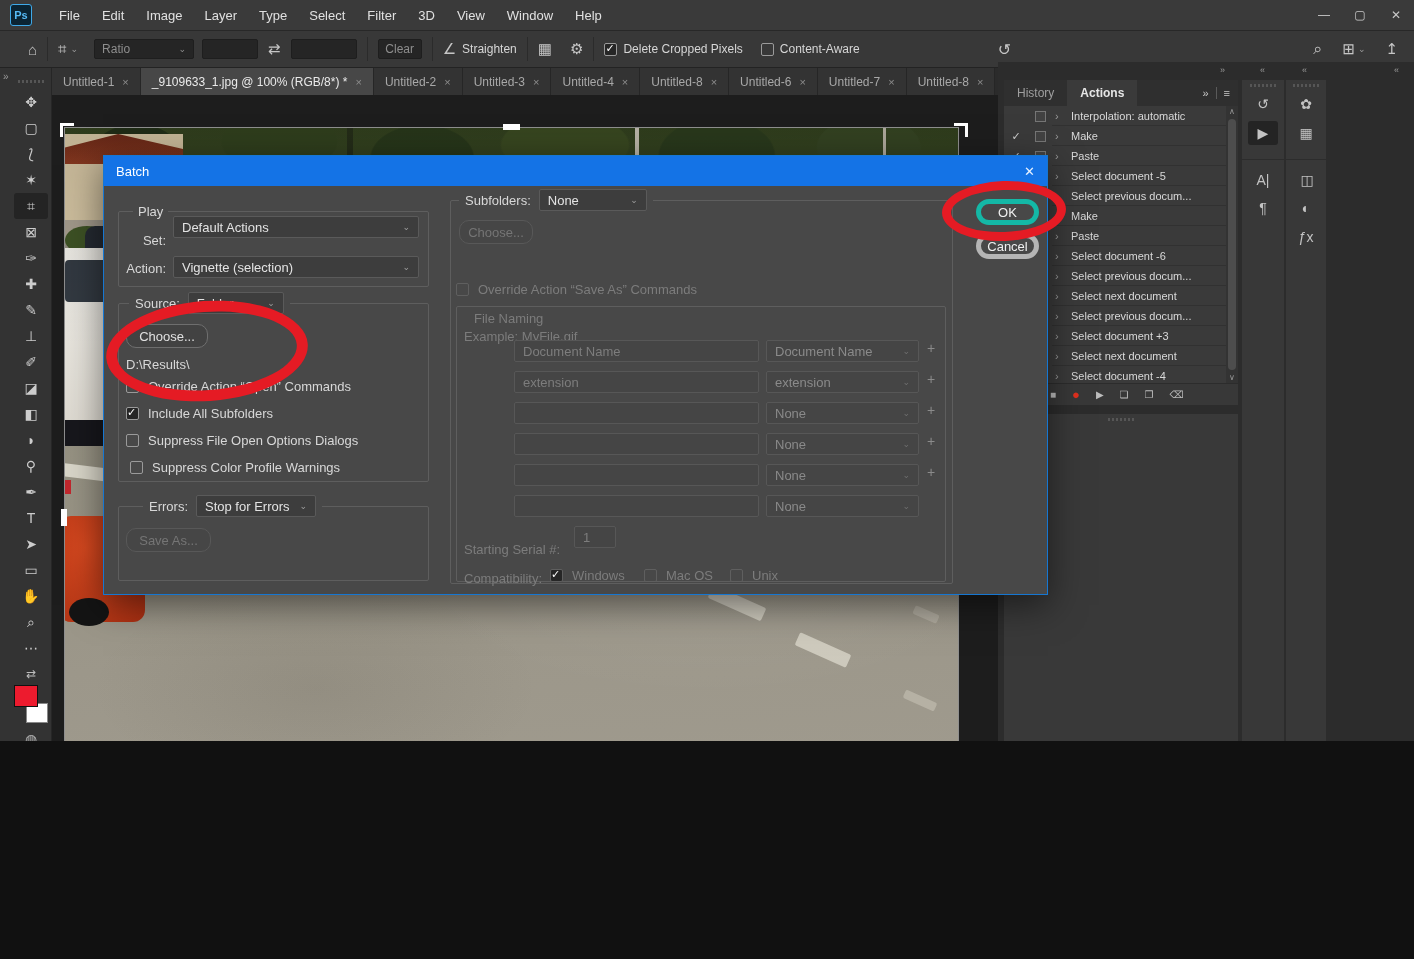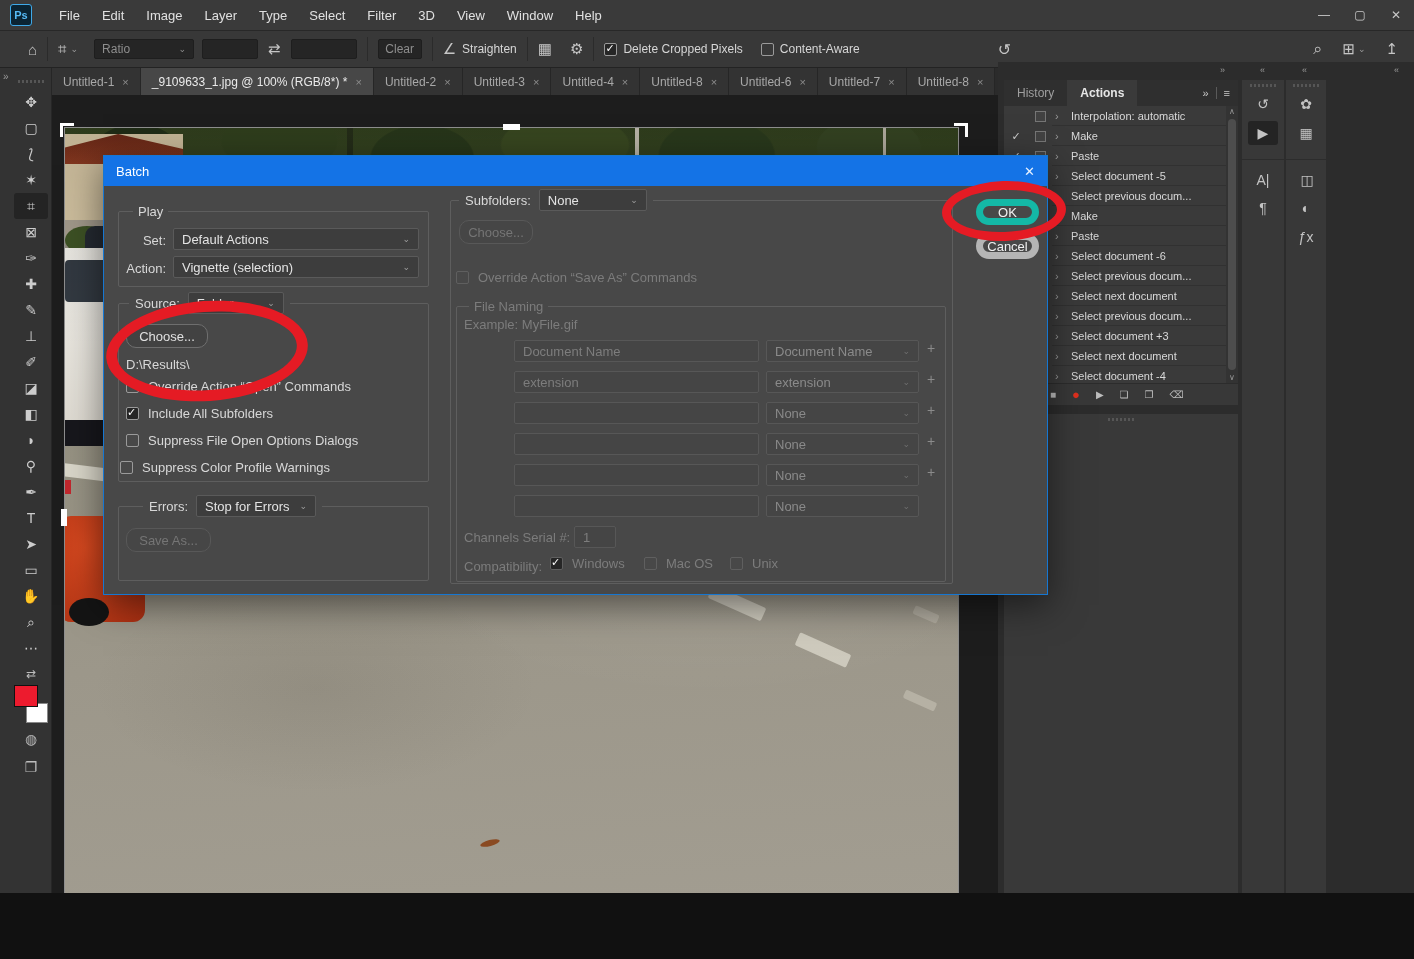--- a/index.html
+++ b/index.html
@@ -1,17 +1,17 @@
 <!DOCTYPE html>
 <html><head>
 <meta charset="utf-8">
 <style>
   html,body{margin:0;padding:0;background:#111;}
   *{box-sizing:border-box;font-family:"Liberation Sans",sans-serif;}
-  .app{position:relative;width:1414px;height:893px;background:#fef9c3;overflow:hidden;}
+  .app{position:relative;width:1414px;height:741px;background:#fef9c3;overflow:hidden;}
 
   
   .menubar{position:absolute;left:0;top:0;width:1414px;height:31px;background:#3a3a3a;border-bottom:1px solid #282828;display:flex;align-items:center;}
   .ps-logo{width:22px;height:22px;margin:0 16px 0 10px;background:#0b2433;border:1px solid #3fa9e8;border-radius:3px;color:#56baf6;font-size:11px;font-weight:bold;display:flex;align-items:center;justify-content:center;}
   .menu-item{color:#e0e0e0;font-size:13px;padding:0 11px;cursor:default;}
   .win-controls{margin-left:auto;display:flex;align-items:center;height:100%;}
   .win-btn{width:36px;height:100%;display:flex;align-items:center;justify-content:center;color:#c9c9c9;font-size:12px;}
 
   
   .optionsbar{position:absolute;left:0;top:31px;width:1414px;height:37px;background:#383838;border-bottom:1px solid #232323;display:flex;align-items:center;font-size:12px;color:#cfcfcf;}
@@ -143,23 +143,23 @@
   .dlg-body{position:absolute;left:0;top:30px;right:0;bottom:0;font-size:13px;color:#d8d8d8;}
   .grp{position:absolute;border:1px solid #5e5e5e;border-radius:2px;}
   .legend{position:absolute;top:-8px;background:#484848;padding:0 5px;font-size:13px;color:#d8d8d8;white-space:nowrap;}
   .legend2{position:absolute;display:flex;align-items:center;gap:8px;background:#484848;padding:0 6px;white-space:nowrap;}
   .lab{position:absolute;white-space:nowrap;}
   .dd{position:absolute;background:#3d3d3d;border:1px solid #5a5a5a;border-radius:2px;display:flex;align-items:center;padding:0 8px;color:#e3e3e3;height:22px;}
   .dd .caret{margin-left:auto;color:#9f9f9f;font-size:9px;padding-left:8px;}
   .dd.inline{position:relative;}
   .btn{position:absolute;background:#424242;border:1px solid #6e6e6e;border-radius:10px;color:#e0e0e0;display:flex;align-items:center;justify-content:center;}
   .btn.dis{color:#757575;border-color:#585858;background:#464646;}
-  .pill{position:absolute;border:7px solid #14b8a6;border-radius:13px;background:transparent;color:#f0f0f0;display:flex;align-items:center;justify-content:center;}
+  .pill{position:absolute;border:5px solid #14b8a6;border-radius:13px;background:transparent;color:#f0f0f0;display:flex;align-items:center;justify-content:center;}
   .dlgcb{position:absolute;display:flex;align-items:center;gap:9px;}
-  .dis-t{color:#7c7c7c;}
+  .dis-t{color:#7c7c7c;margin-top:12px;}
   .dis-t .cb{border-color:#5f5f5f;}
   .fn-in{position:absolute;height:22px;background:#454545;border:1px solid #575757;border-radius:2px;color:#7d7d7d;display:flex;align-items:center;padding:0 8px;overflow:hidden;white-space:nowrap;}
   .fn-dd{position:absolute;height:22px;background:#454545;border:1px solid #575757;border-radius:2px;color:#8a8a8a;display:flex;align-items:center;padding:0 8px;}
   .fn-dd .caret{margin-left:auto;color:#6f6f6f;font-size:9px;}
   .plus{position:absolute;color:#8b8b8b;font-size:14px;visibility:hidden;}
   .plus.show{visibility:visible;}
 
   
   .ann{position:absolute;border-radius:50%;z-index:30;pointer-events:none;}
   .ann1{left:106px;top:301px;width:202px;height:100px;border:11px solid #e51b24;transform:rotate(-4deg);}
@@ -709,21 +709,21 @@
     <div class="dlg-title">
       <span>Batch</span>
       <span class="dlg-close">✕</span>
     </div>
     <div class="dlg-body">
 
       <div class="grp" style="left:14px;top:25px;width:311px;height:76px">
         <span class="legend" style="left:14px">Play</span>
       </div>
       <span class="lab" style="left:0;top:47px;width:62px;text-align:right">Set:</span>
-      <div class="dd" style="left:69px;top:42px;width:246px">
+      <div class="dd" style="left:69px;top:30px;width:246px">
         <span>Default Actions</span>
         <span class="caret">⌄</span>
       </div>
       <span class="lab" style="left:0;top:75px;width:62px;text-align:right">Action:</span>
       <div class="dd" style="left:69px;top:70px;width:246px">
         <span>Vignette (selection)</span>
         <span class="caret">⌄</span>
       </div>
 
       <div class="grp" style="left:14px;top:117px;width:311px;height:179px">
@@ -749,21 +749,21 @@
               <span class="ck">✓</span>
             </span>
             <span>Include All Subfolders</span>
           </span>
 
           <span class="dlgcb srccb" style="left: 22px; top: 247px;">
             <span class="cb"></span>
             <span>Suppress File Open Options Dialogs</span>
           </span>
 
-          <span class="dlgcb srccb" style="left: 16px; top: 274px;">
+          <span class="dlgcb srccb" style="left: 26px; top: 274px;">
             <span class="cb"></span>
             <span>Suppress Color Profile Warnings</span>
           </span>
 
       </div>
 
       <div class="grp" style="left:14px;top:320px;width:311px;height:75px">
         <span class="legend2" style="left:24px;top:-12px">
           <span>Errors:</span>
           <span class="dd inline" style="width:120px">
@@ -843,21 +843,21 @@
           <div class="fnrow">
             <span class="fn-in" style="left: 410px; width: 245px; top: 309px;"></span>
             <span class="fn-dd" style="left: 662px; width: 153px; top: 309px;">
               <span>None</span>
               <span class="caret">⌄</span>
             </span>
 
           </div>
 
       </div>
-      <span class="lab dis-t" style="left:360px;top:344px">Channels Serial #:</span>
+      <span class="lab dis-t" style="left:360px;top:344px">Starting Serial #:</span>
       <span class="fn-in" style="left:470px;top:340px;width:42px">1</span>
       <span class="lab dis-t" style="left:360px;top:373px">Compatibility:</span>
       <div>
 
           <span class="dlgcb dis-t compatcb" style="left: 446px; top: 370px;">
             <span class="cb dis checked">
               <span class="ck">✓</span>
             </span>
             <span>Windows</span>
           </span>

